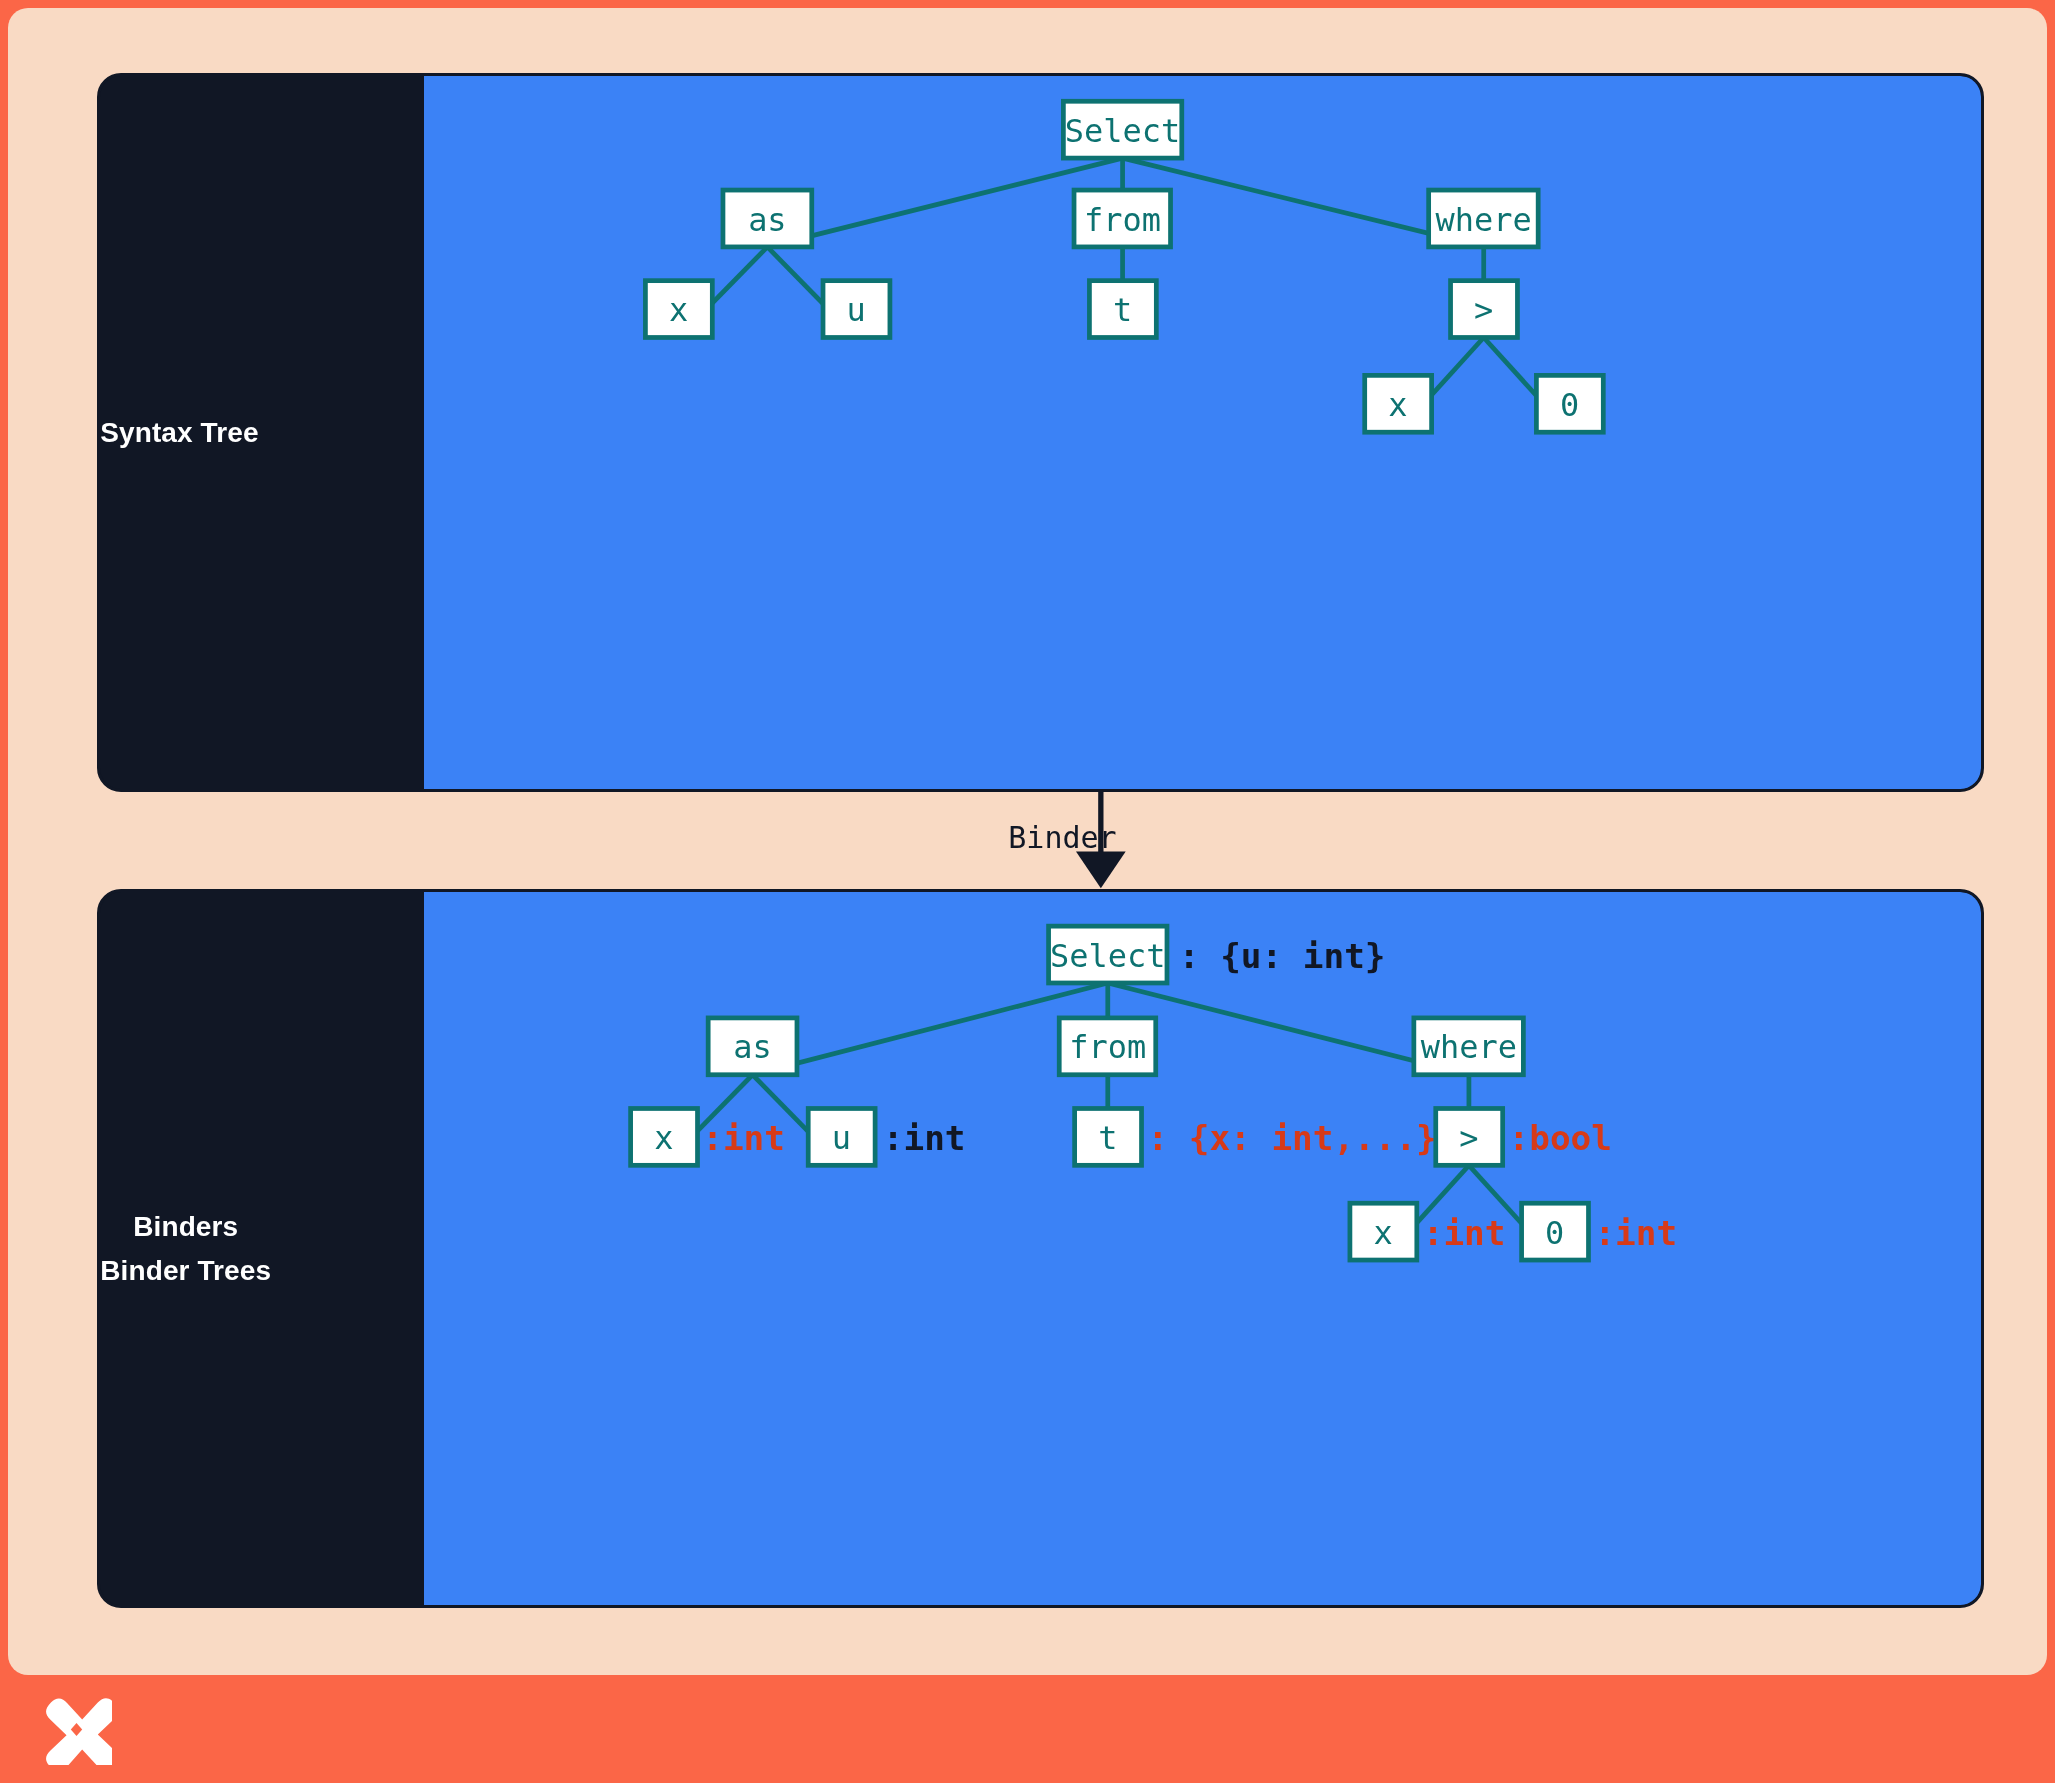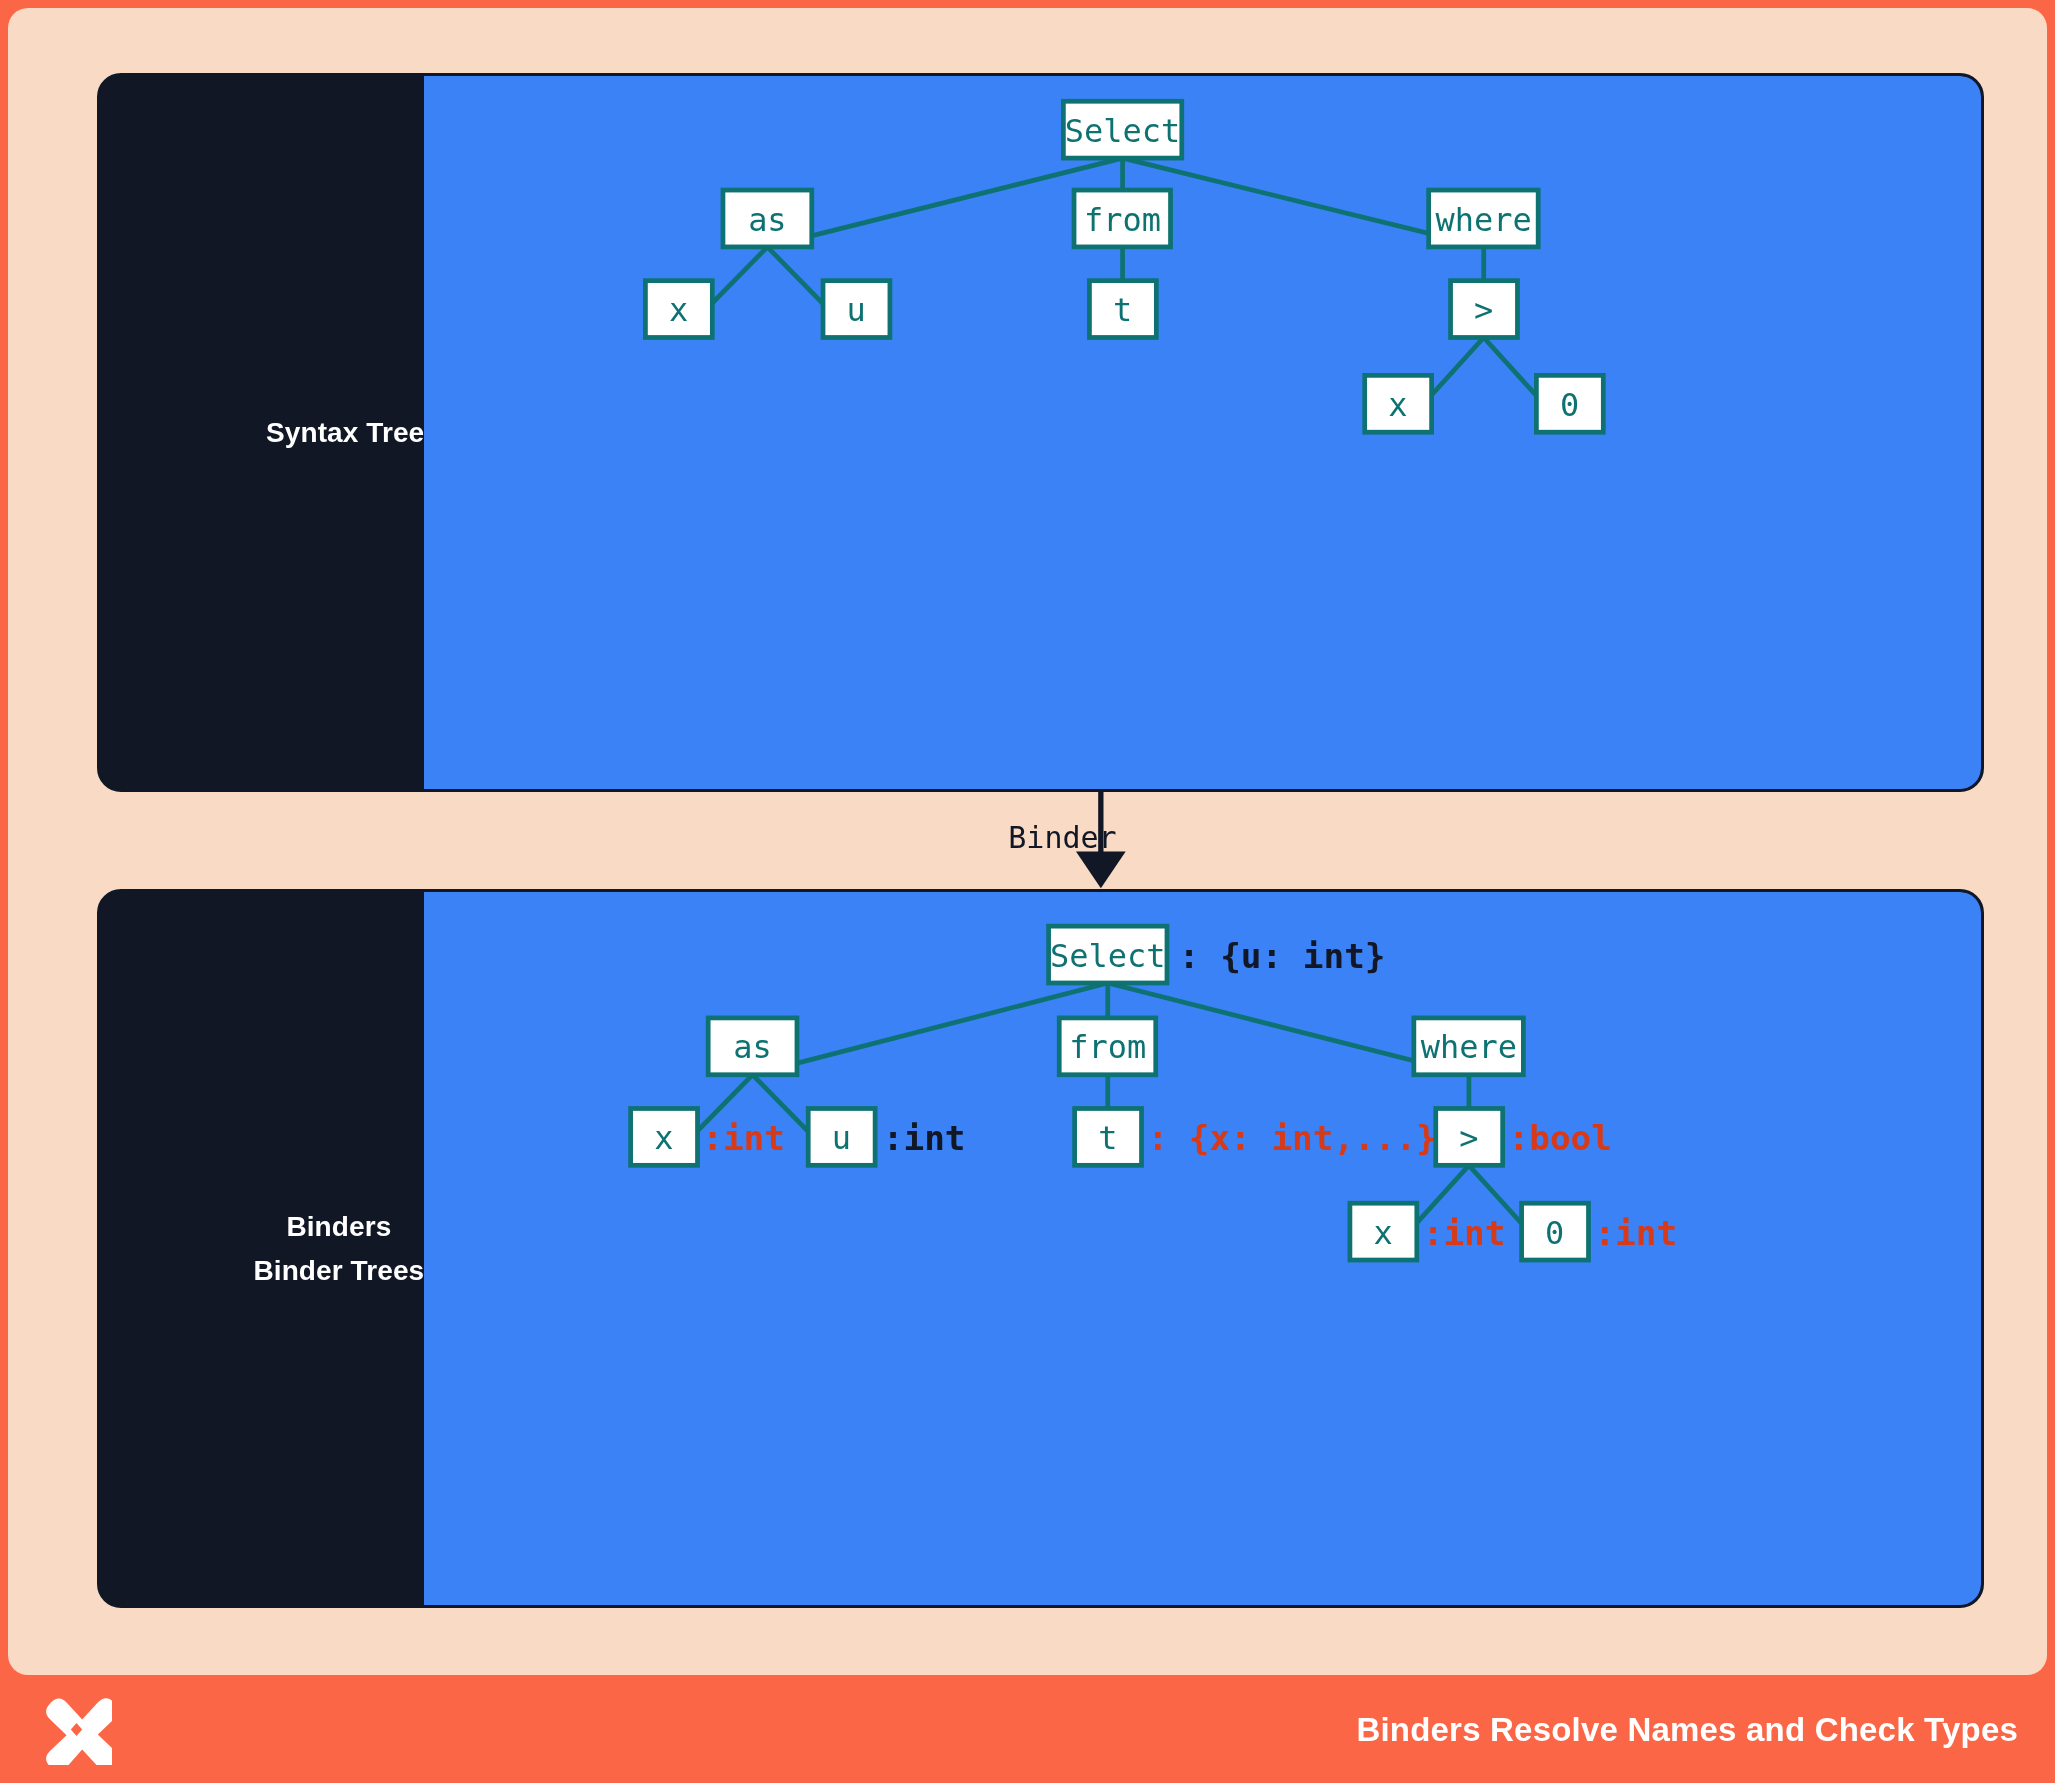--- a/index.html
+++ b/index.html
@@ -32,21 +32,21 @@
   .panel.top    { left: 89px; top: 65px;  width: 1887px; height: 719px; }
   .panel.bottom { left: 89px; top: 881px; width: 1887px; height: 719px; }
 
   .panel-label {
     width: 324px;
     flex: 0 0 324px;
     background: #111725;
     color: #FFFFFF;
     display: flex;
     align-items: center;
-    justify-content: flex-end;
+    justify-content: flex-start;
     text-align: center;
     font-size: 28px;
     font-weight: 700;
     line-height: 1.55;
     letter-spacing: 0.1px;
   }
   .panel-canvas {
     flex: 1 1 auto;
     background: #3b82f6;
     position: relative;
@@ -266,15 +266,14 @@
       </svg>
     </div>
   </div>
 </div>
 
 <div class="footer">
   <svg class="logo" viewBox="0 0 100 100">
     <path fill="#FFFFFF" d="M14 12 C5 21 5 28 13 36 L36 58 L13 80 C5 88 5 95 14 103 C22 111 30 110 37 102 L58 78 L80 102 C88 110 96 110 103 102 C111 94 111 87 103 79 L80 57 L103 35 C111 27 111 20 103 12 C95 4 88 4 80 12 L58 36 L37 13 C30 5 22 4 14 12 Z"></path>
     <path fill="#FB6647" d="M58 50 L50 59 L42 50 L50 41 Z"></path>
   </svg>
-  <div class="footer-title">Binders Resolve Names and Check Types</div>
 </div>
 
 
 </body></html>

